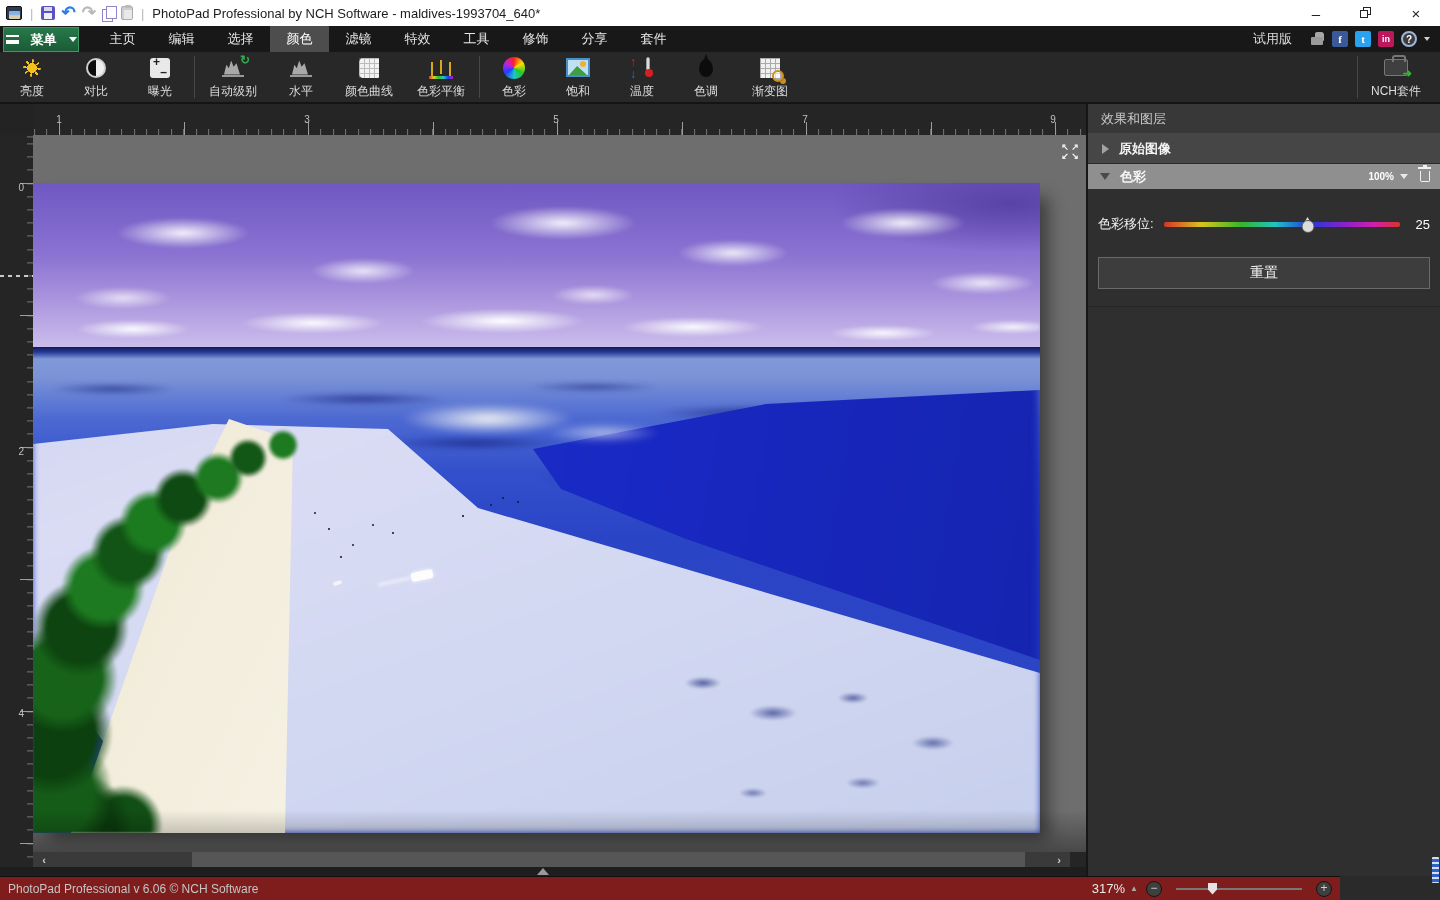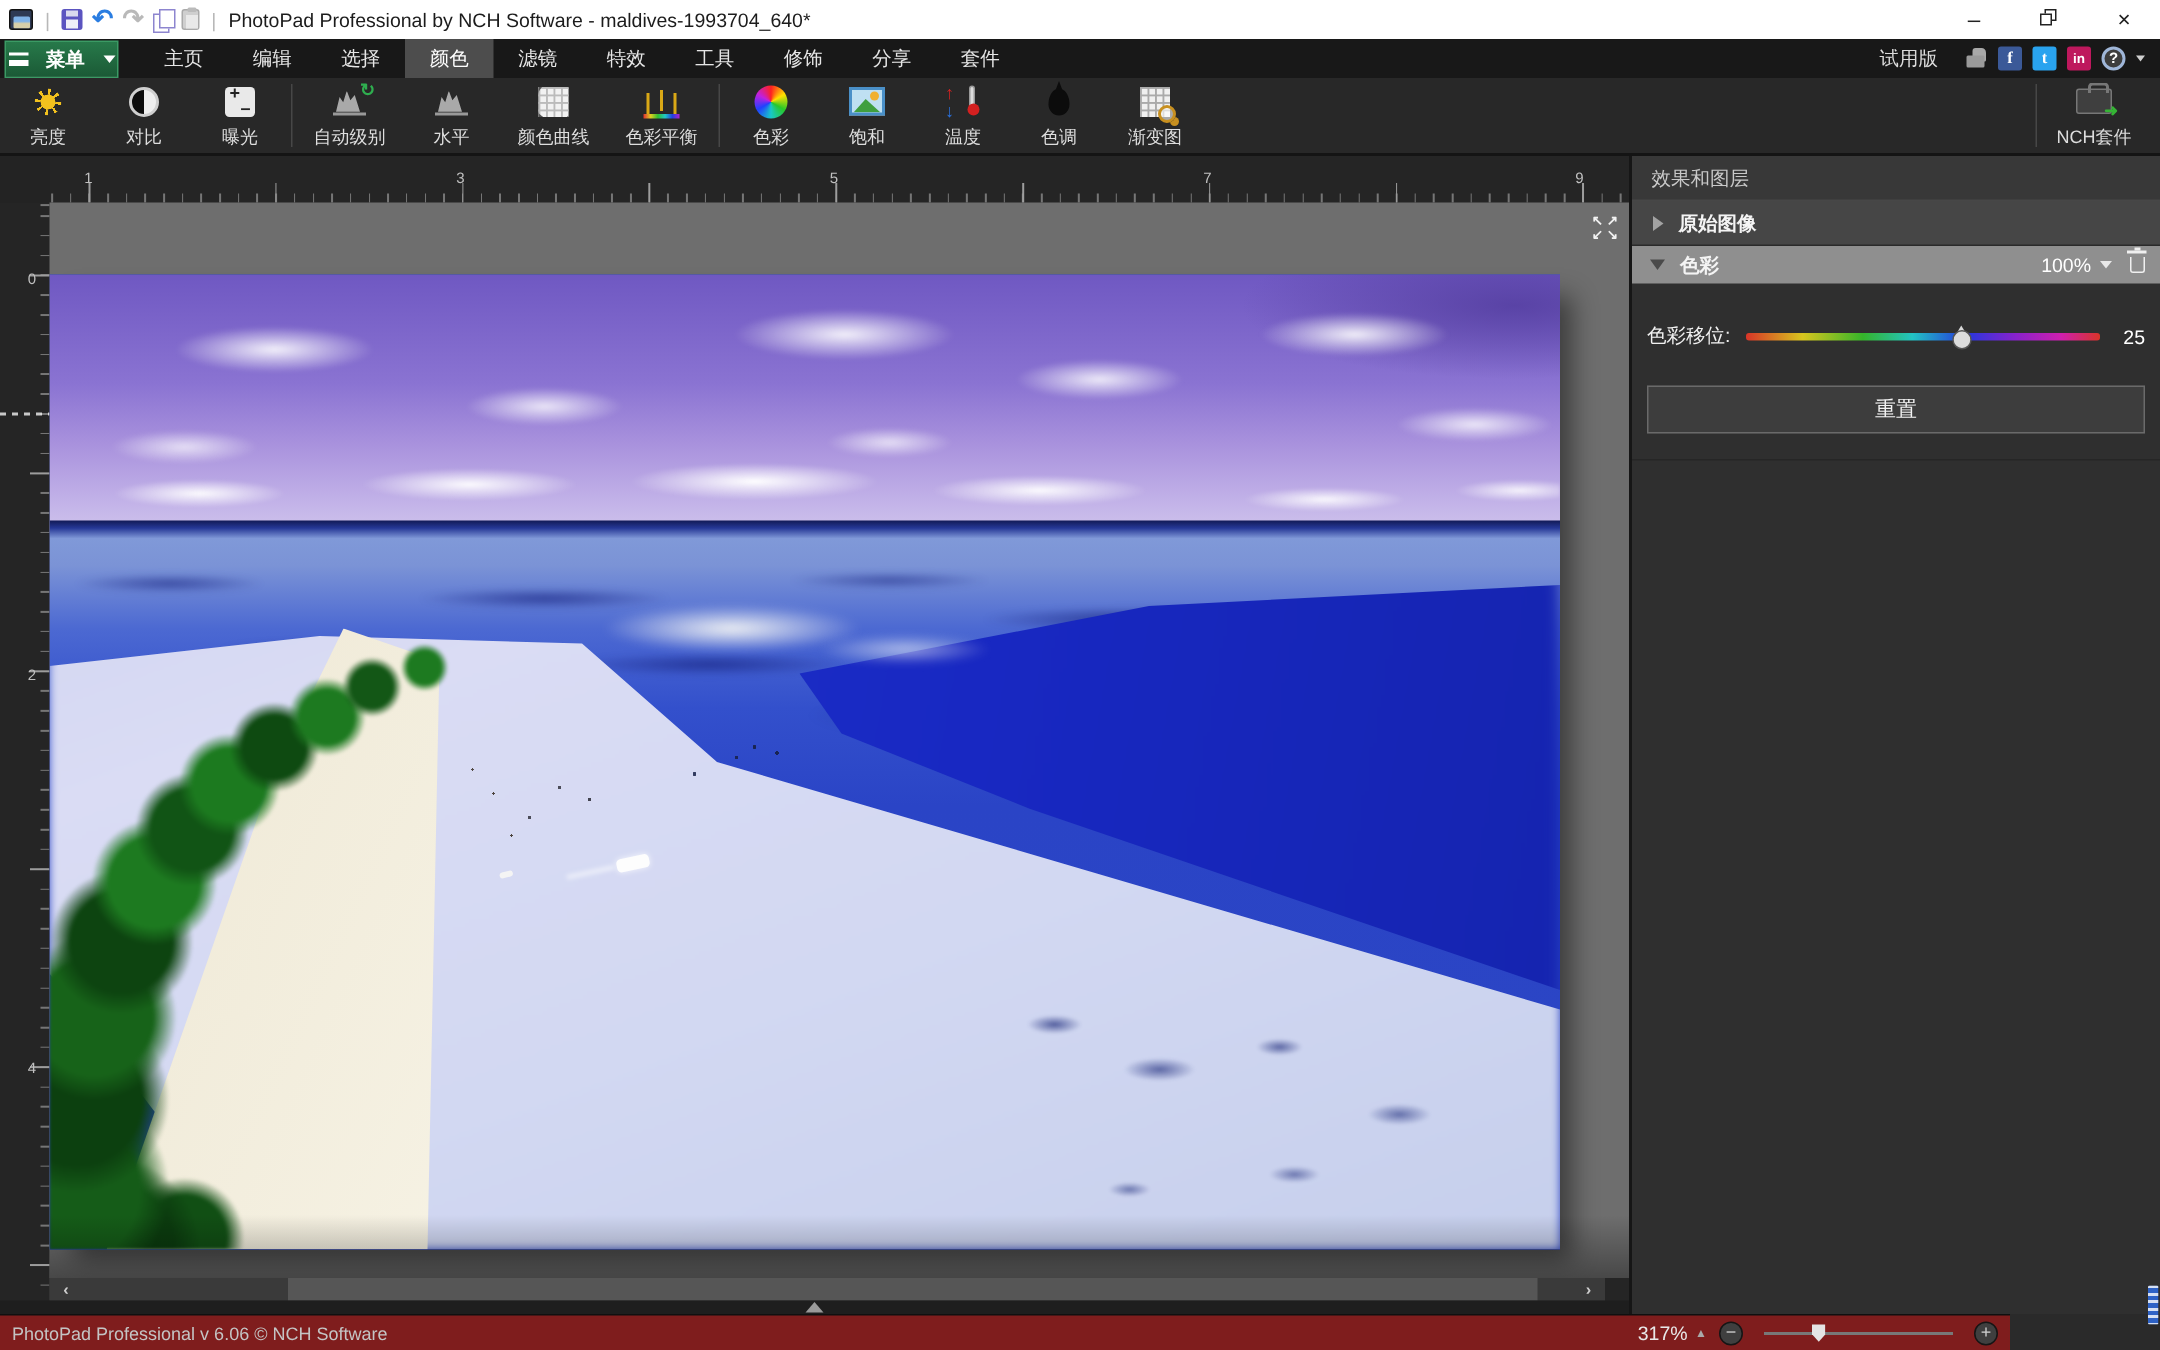--- a/index.html
+++ b/index.html
@@ -235,21 +235,21 @@
   .side-panel { position:relative; width:354px; height:772px; background:#2f2f2f; border-left:2px solid #161616; }
   .panel-header { height:30px; display:flex; align-items:center; padding-left:13px; color:#c9c9c9; font-size:13px;
     background:#383838; border-bottom:1px solid #474747; }
   .sec { height:30px; display:flex; align-items:center; padding:0 10px; gap:10px; }
   .sec-title { font-size:13px; font-weight:bold; color:#f4f4f4; }
   .sec.original { background:#464646; border-bottom:1px solid #2a2a2a; }
   .sec.color { background:#8f8f8f; height:25px; }
   .tri-right { width:0; height:0; border-top:5px solid transparent; border-bottom:5px solid transparent; border-left:7px solid #a2a2a2; margin-left:4px; }
   .tri-dn { width:0; height:0; border-left:5px solid transparent; border-right:5px solid transparent; border-top:7px solid #4a4a4a; margin-left:2px; }
   .sec-right { margin-left:auto; display:flex; align-items:center; gap:6px; }
-  .pct { color:#fff; font-size:13px; font-weight:normal; }
+  .pct { color:#fff; font-size:10px; font-weight:bold; }
   .pct-tri { width:0; height:0; border-left:4px solid transparent; border-right:4px solid transparent; border-top:5px solid #e8e8e8; }
   .trash { width:10px; height:11px; border:1.5px solid #f0f0f0; border-top:none; border-radius:0 0 2px 2px; position:relative; margin-left:6px; }
   .trash::before { content:""; position:absolute; left:-3px; top:-4px; width:13px; height:2px; background:#f0f0f0; }
   .trash::after { content:""; position:absolute; left:2px; top:-6px; width:4px; height:2px; background:#f0f0f0; }
   .sec-body { padding:26px 10px 0 10px; border-bottom:1px solid #262626; height:118px; }
   .slider-row { display:flex; align-items:center; gap:10px; }
   .slider-label { color:#f0f0f0; font-size:13px; white-space:nowrap; }
   .rainbow { position:relative; flex:1; height:5px; border-radius:2px;
     background:linear-gradient(90deg,#d83428,#d8c51e 16%,#35b52a 33%,#22c3c3 47%,#2438dd 62%,#8722cc 76%,#cf1fae 89%,#d83428 100%); }
   .hue-handle { position:absolute; left:61%; top:-5px; width:13px; height:15px; transform:translateX(-50%); }

